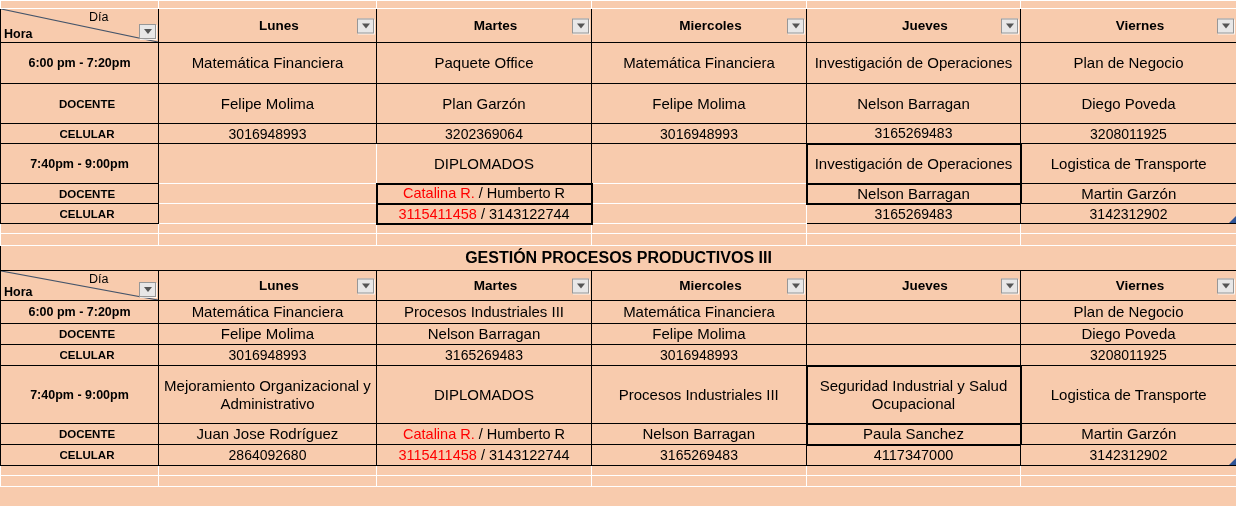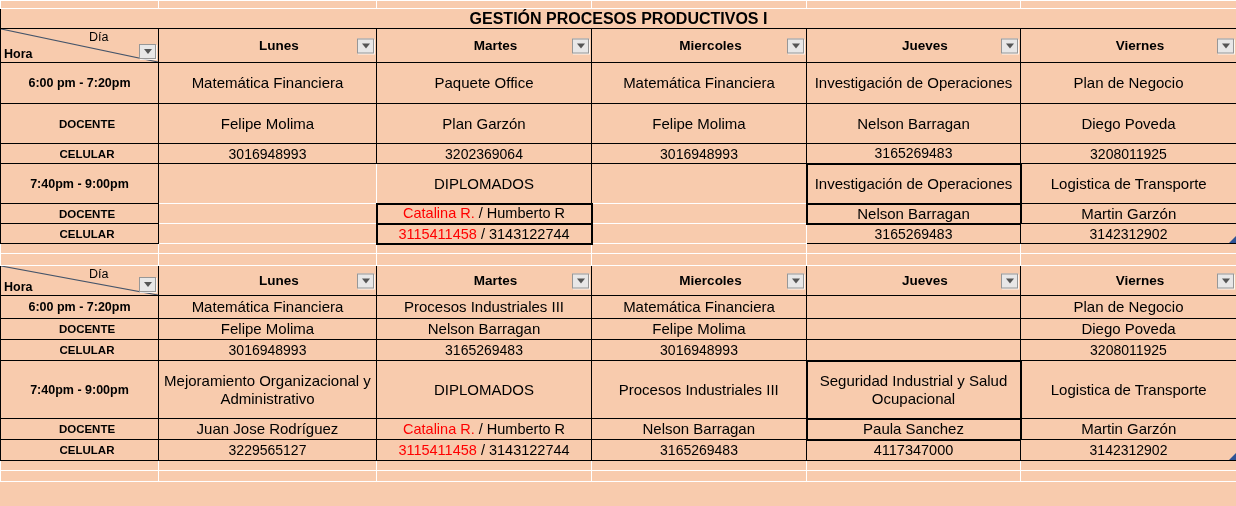--- a/index.html
+++ b/index.html
@@ -53,23 +53,20 @@
     </colgroup>
     <tbody id="grid">
         <tr style="height: 8px;">
           <td class="g"></td>
           <td class="g"></td>
           <td class="g"></td>
           <td class="g"></td>
           <td class="g"></td>
           <td class="g"></td>
         </tr>
-        <tr style="height: 20px;">
-          <td class="b title-cell" colspan="6"><span>GESTIÓN PROCESOS PRODUCTIVOS I</span></td>
-        </tr>
         <tr style="height: 34px;">
           <td class="b rel corner">
             <svg class="diag-svg" viewBox="0 0 100 100" preserveAspectRatio="none">
               <line x1="0" y1="0" x2="100" y2="100" stroke="var(--diag)" stroke-width="1.2" vector-effect="non-scaling-stroke"></line>
             </svg>
             <span class="dia">Día</span>
             <span class="hora">Hora</span>
             <div class="fbtn">
               <div class="arrow"></div>
             </div>
@@ -147,20 +144,23 @@
           <td class="g"></td>
         </tr>
         <tr style="height: 12px;">
           <td class="g"></td>
           <td class="g"></td>
           <td class="g"></td>
           <td class="g"></td>
           <td class="g"></td>
           <td class="g"></td>
         </tr>
+        <tr style="height: 25px;">
+          <td class="b title-cell" colspan="6"><span>GESTIÓN PROCESOS PRODUCTIVOS III</span></td>
+        </tr>
         <tr style="height: 30px;">
           <td class="b rel corner">
             <svg class="diag-svg" viewBox="0 0 100 100" preserveAspectRatio="none">
               <line x1="0" y1="0" x2="100" y2="100" stroke="var(--diag)" stroke-width="1.2" vector-effect="non-scaling-stroke"></line>
             </svg>
             <span class="dia">Día</span>
             <span class="hora">Hora</span>
             <div class="fbtn">
               <div class="arrow"></div>
             </div>
@@ -216,21 +216,21 @@
         <tr style="height: 21px;">
           <td class="b rowlabel"><span>DOCENTE</span></td>
           <td class="b subject"><span>Juan Jose Rodríguez</span></td>
           <td class="b subject big"><span class="red">Catalina R.</span><span> / Humberto R</span></td>
           <td class="b subject"><span>Nelson Barragan</span></td>
           <td class="m subject"><span>Paula Sanchez</span></td>
           <td class="b subject"><span>Martin Garzón</span></td>
         </tr>
         <tr style="height: 21px;">
           <td class="b rowlabel"><span>CELULAR</span></td>
-          <td class="b celular"><span>3229565127</span></td>
+          <td class="b celular"><span>2864092680</span></td>
           <td class="b celular big"><span class="red">3115411458</span><span> / 3143122744</span></td>
           <td class="b celular"><span>3165269483</span></td>
           <td class="b celular big"><span>4117347000</span></td>
           <td class="b celular rel"><span>3142312902</span><div class="tri"></div></td>
         </tr>
         <tr style="height: 10px;">
           <td class="g"></td>
           <td class="g"></td>
           <td class="g"></td>
           <td class="g"></td>

